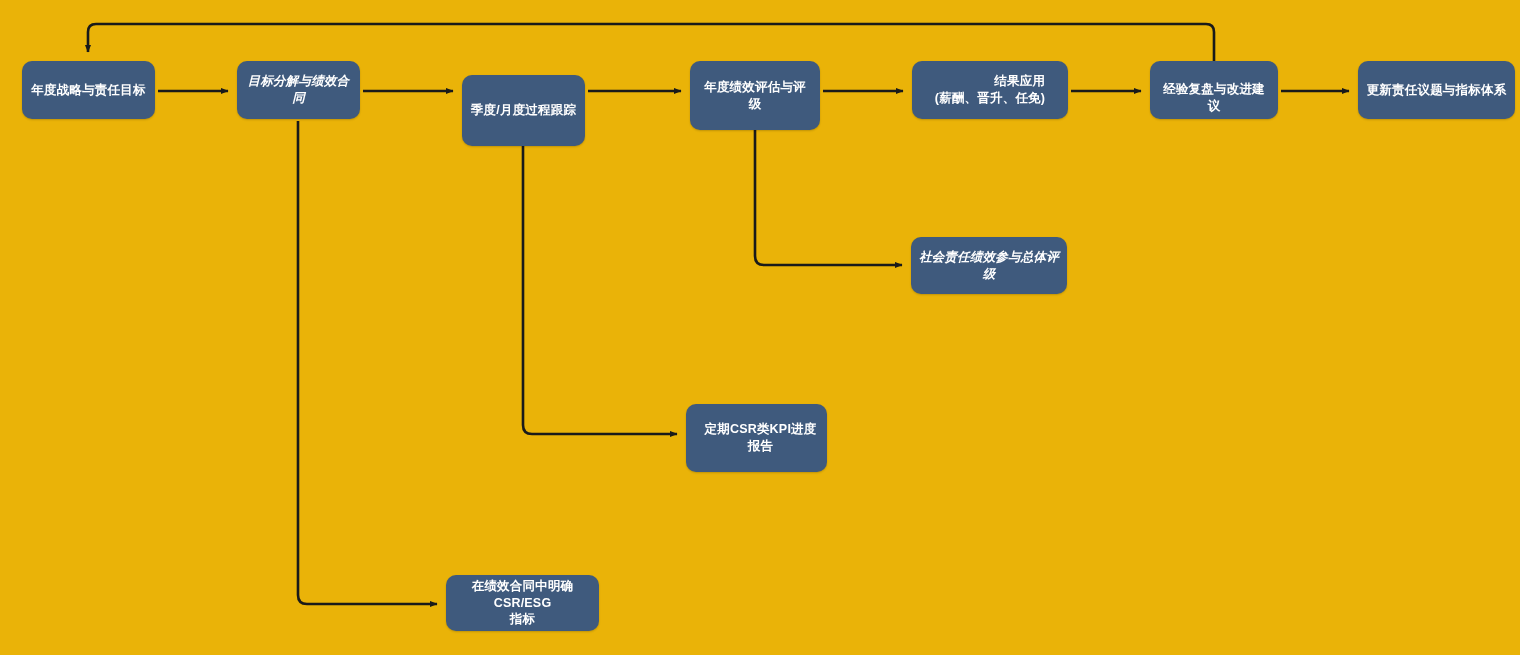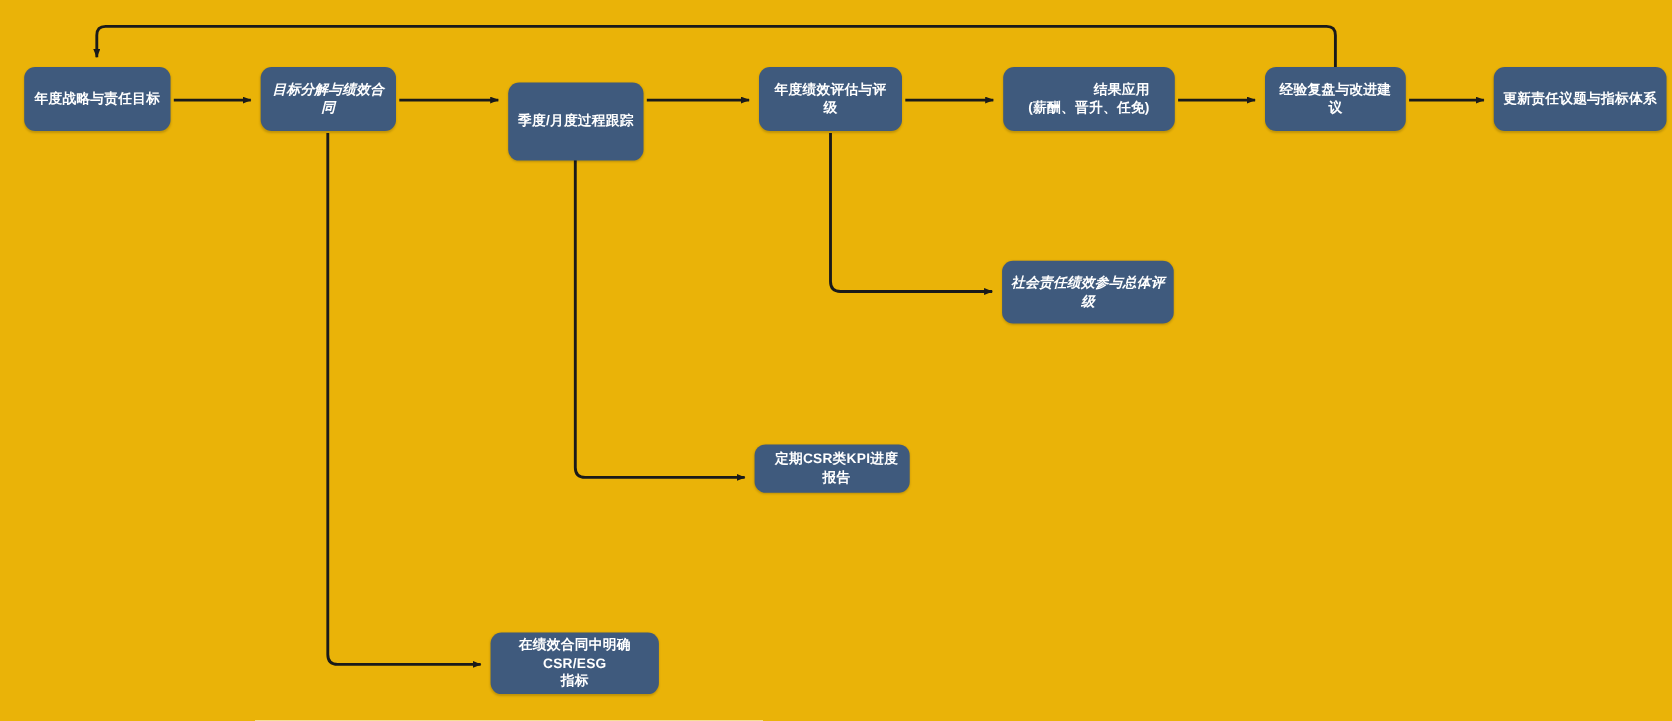--- a/index.html
+++ b/index.html
@@ -80,42 +80,42 @@
   </div>
 
   <div class="node" style="left:237px; top:61px; width:123px; height:58px;font-style:italic;">
     <span class="label">目标分解与绩效合同</span>
   </div>
 
   <div class="node" style="left:462px; top:61px; width:123px; height:71px;margin-top:14px;">
     <span class="label">季度/月度过程跟踪</span>
   </div>
 
-  <div class="node" style="left:690px; top:61px; width:130px; height:58px;">
+  <div class="node" style="left:690px; top:61px; width:130px; height:69px;">
     <span class="label">年度绩效评估与评级</span>
   </div>
 
   <div class="node" style="left:912px; top:61px; width:156px; height:58px;text-align:right;">
     <span class="label">结果应用
 (薪酬、晋升、任免)</span>
   </div>
 
-  <div class="node" style="left:1150px; top:61px; width:128px; height:58px;">
+  <div class="node" style="left:1150px; top:61px; width:128px; height:58px;align-items:flex-end;">
     <span class="label">经验复盘与改进建议</span>
   </div>
 
   <div class="node" style="left:1358px; top:61px; width:157px; height:58px;align-items:center;">
     <span class="label">更新责任议题与指标体系</span>
   </div>
 
   <div class="node" style="left:911px; top:237px; width:156px; height:57px;font-style:italic;">
     <span class="label">社会责任绩效参与总体评级</span>
   </div>
 
-  <div class="node" style="left:686px; top:404px; width:141px; height:44px;padding-left:16px;">
+  <div class="node" style="left:686px; top:404px; width:141px; height:68px;padding-left:16px;">
     <span class="label">定期CSR类KPI进度报告</span>
   </div>
 
   <div class="node" style="left:446px; top:575px; width:153px; height:56px;">
     <span class="label">在绩效合同中明确CSR/ESG
 指标</span>
   </div>
 
 </div>
 

